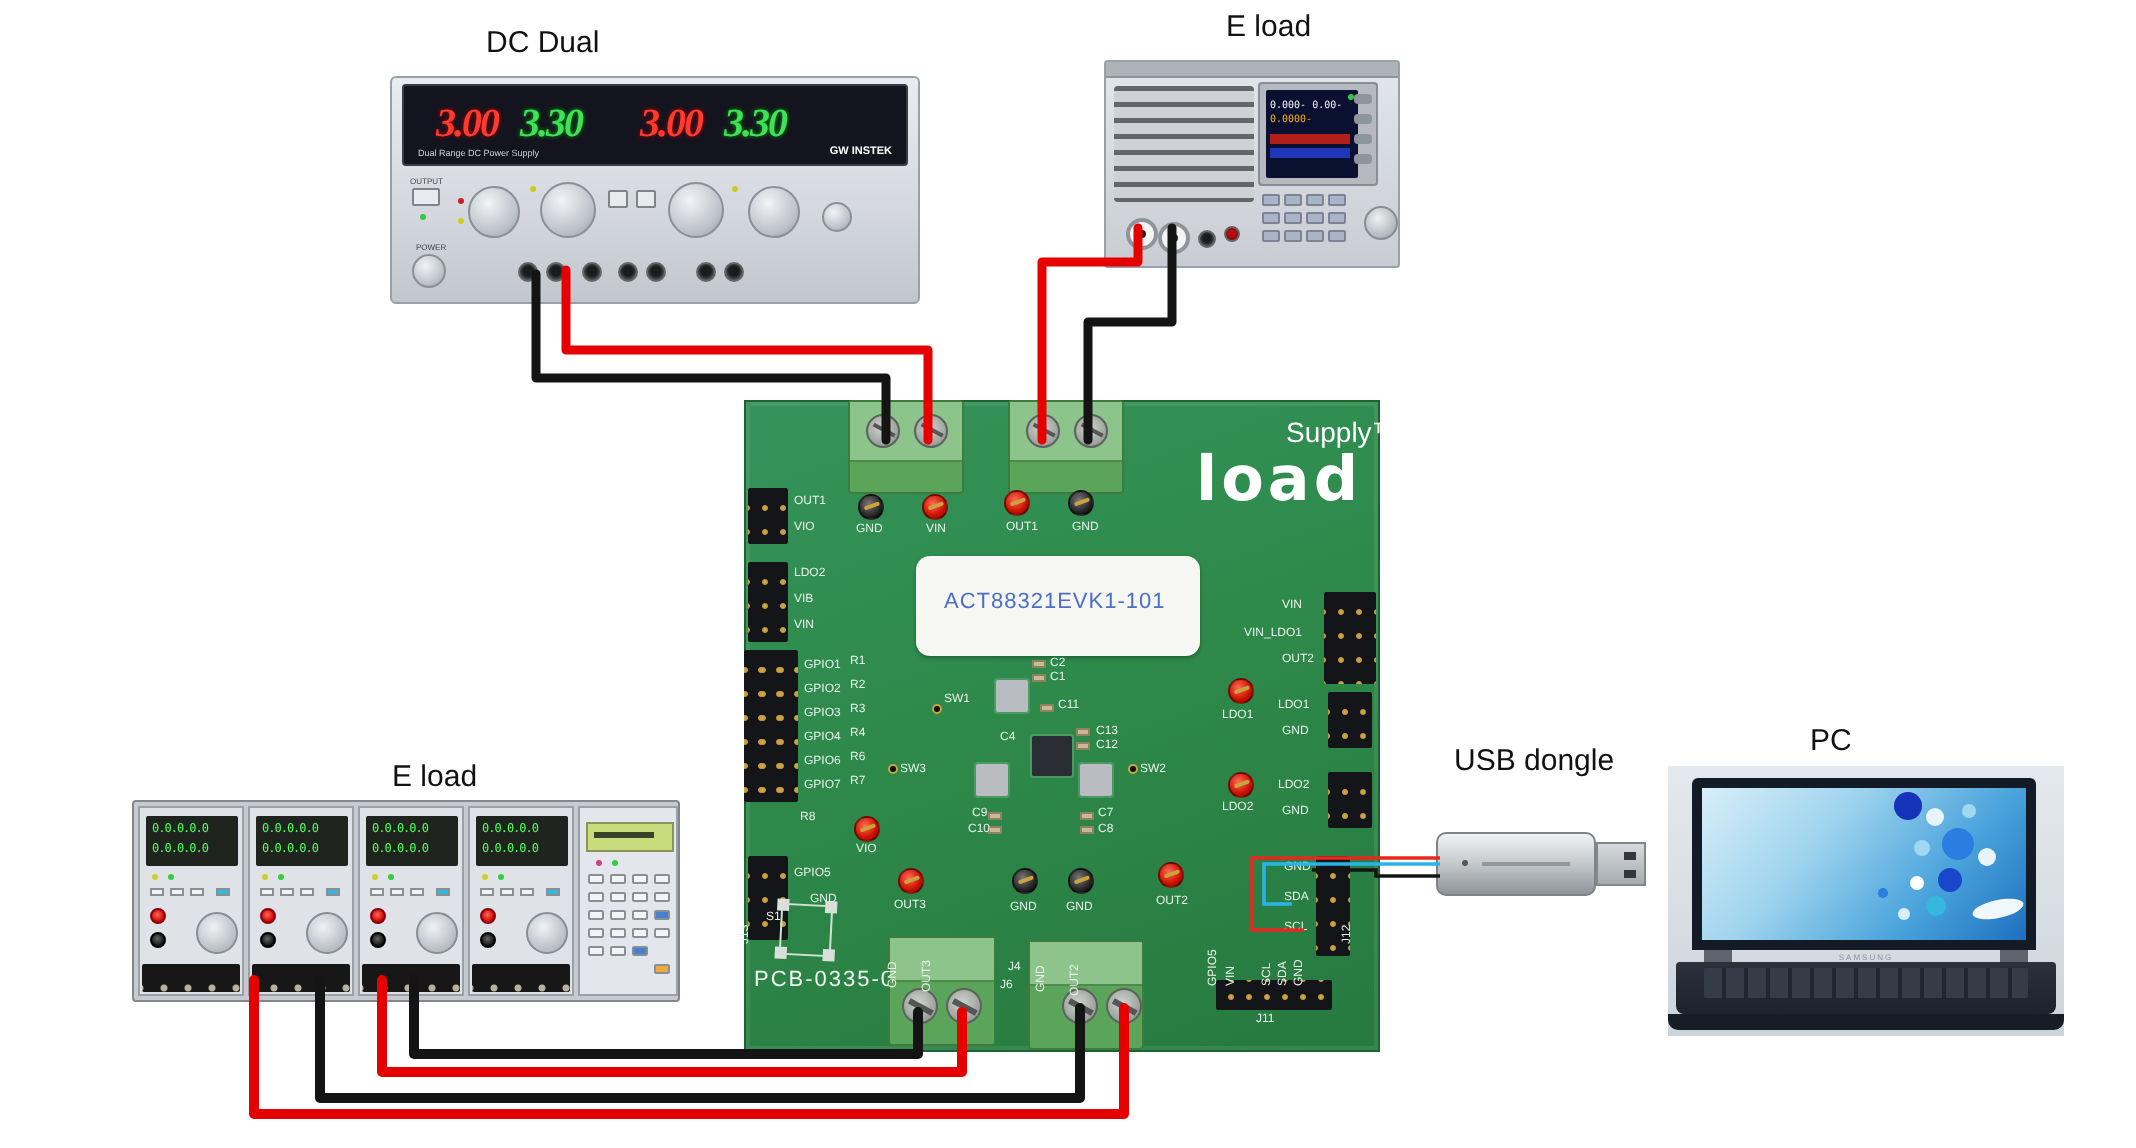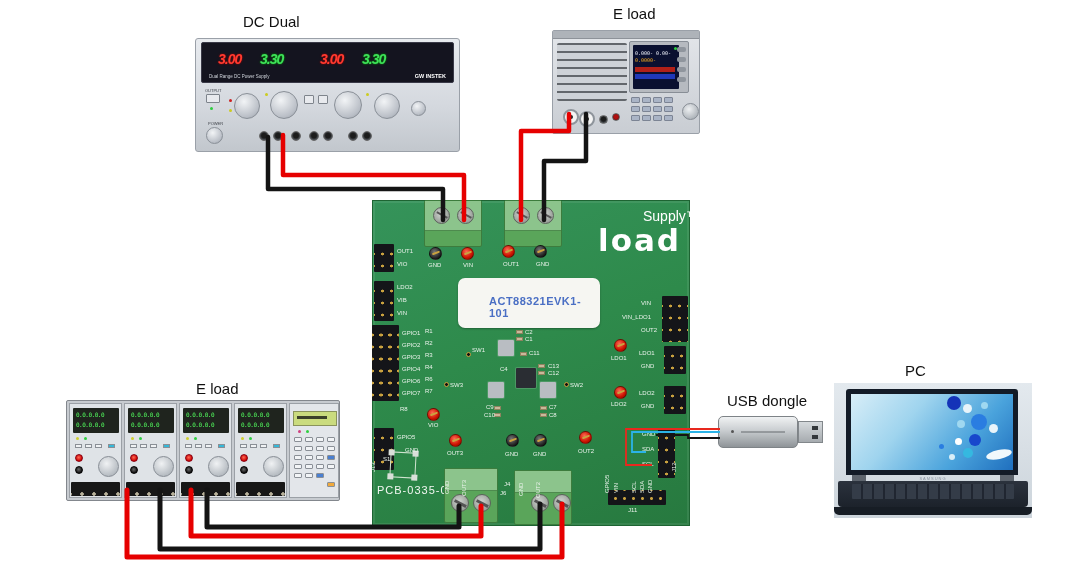--- a/index.html
+++ b/index.html
@@ -3,21 +3,21 @@
 <meta charset="utf-8">
 <style>
   * { margin:0; padding:0; box-sizing:border-box; }
   html,body { width:1068px; height:574px; background:#ffffff; font-family:"Liberation Sans",sans-serif; position:relative; overflow:hidden; }
   .abs { position:absolute; }
   .caption { position:absolute; font-size:15px; color:#111; white-space:nowrap; }
 
   
   .dcps { left:195px; top:38px; width:265px; height:114px; background:linear-gradient(180deg,#e8ebef 0%,#d4d8de 60%,#c2c7cd 100%); border:1px solid #9aa0a8; border-radius:3px; }
   .dcps-panel { position:absolute; left:5px; top:3px; width:253px; height:41px; background:#14141f; border-radius:2px; border:1px solid #3a3a48; }
-  .seg { position:absolute; top:8px; font-family:Liberation Sans, sans-serif; font-weight:bold; font-size:14px; font-style:italic; letter-spacing:-1px; }
+  .seg { position:absolute; top:8px; font-family:Liberation Serif, serif; font-weight:bold; font-size:20px; font-style:italic; letter-spacing:-1px; }
   .seg.r { color:#ff3b30; text-shadow:0 0 2px #a00; }
   .seg.g { color:#3fe05a; text-shadow:0 0 2px #0a0; }
   .dcps-tag { position:absolute; left:7px; bottom:3px; font-size:4.5px; color:#cfd3da; }
   .dcps-brand { position:absolute; right:7px; bottom:3px; font-size:5.5px; font-weight:bold; color:#ffffff; }
   .knob { position:absolute; border-radius:50%; background:radial-gradient(circle at 38% 32%,#f2f4f6,#b9bec6 70%,#8d939b 100%); border:1px solid #8a9098; }
   .jack { position:absolute; width:10px; height:10px; border-radius:50%; background:radial-gradient(circle at 50% 45%,#1c1c1c 40%,#4a4f55 70%,#7d838a 100%); border:1px solid #666; }
   .led { position:absolute; width:3px; height:3px; border-radius:50%; }
   .sqbtn { position:absolute; width:10px; height:9px; background:#e8eaee; border:1px solid #7e848c; border-radius:1px; }
   .tinylabel { position:absolute; font-size:4px; color:#3b3f46; }
 
@@ -37,21 +37,21 @@
   .el-term::after { content:""; position:absolute; left:4px; top:4px; width:4px; height:4px; border-radius:50%; background:#222; }
 
   
   .pcb { left:372px; top:200px; width:318px; height:326px; background:linear-gradient(160deg,#35935a 0%,#2e8a4b 45%,#27793f 100%); border:1px solid #1d6432; box-shadow:inset 0 0 0 2px rgba(255,255,255,.08); }
   .sk { position:absolute; font-size:6px; color:#e9f2ea; white-space:nowrap; letter-spacing:0; }
   .sk.rot { transform:rotate(-90deg); transform-origin:left bottom; }
   .sk.big { font-size:11px; letter-spacing:1px; color:#f2f7f2; }
   .pcb-active { position:absolute; left:643px; top:208px; font-size:14px; color:#fff; }
   .pcb-logo { position:absolute; left:598px; top:222px; font-size:31px; font-weight:bold; color:#fff; letter-spacing:2px; font-family:"DejaVu Sans",sans-serif; }
   .sticker { position:absolute; left:458px; top:278px; width:142px; height:50px; background:#f6f6f2; border-radius:7px; box-shadow:0 1px 2px rgba(0,0,0,.3); }
-  .sticker span { position:absolute; left:14px; top:17px; font-size:11px; font-weight:bold; color:#4a6fc4; letter-spacing:.5px;margin-left:17px; }
+  .sticker span { position:absolute; left:14px; top:17px; font-size:11px; font-weight:normal; color:#4a6fc4; letter-spacing:.5px; }
   .tb { position:absolute; background:#5aa55a; border:1px solid #3d7c3d; border-radius:2px; }
   .tb .face { position:absolute; left:0; top:0; width:100%; background:#8cc48c; border-bottom:1px solid #4e8a4e; }
   .screw { position:absolute; border-radius:50%; background:radial-gradient(circle at 45% 40%,#cfd3cf,#9aa09a 70%,#6f756f 100%); border:1px solid #5c625c; }
   .screw::after { content:""; position:absolute; left:10%; top:42%; width:80%; height:16%; background:#555; transform:rotate(28deg); }
   .hdr { position:absolute; background:#141519; border-radius:1px;
          background-image:radial-gradient(circle,#caa23f 1.2px,transparent 1.7px);
          background-size:9px 12px; background-position:4px 4px; }
   .hdr.two { background-image:radial-gradient(circle,#caa23f 1.2px,transparent 1.7px),radial-gradient(circle,#caa23f 1.2px,transparent 1.7px); background-position:4px 4px,14px 4px; }
   .hdr.horiz { background-size:9px 9px; background-position:3px 4px; }
   .tp { position:absolute; width:13px; height:13px; border-radius:50%; border:1px solid rgba(0,0,0,.4); }
@@ -100,21 +100,21 @@
   .pc-brand { position:absolute; left:50%; transform:translateX(-50%); top:93px; font-size:4px; letter-spacing:1px; color:#8a93a0; }
 
   svg.wires { position:absolute; left:0; top:0; pointer-events:none; }
 </style>
 </head>
 <body>
 
 <div class="caption" style="left:243px;top:13px">DC Dual</div>
 <div class="caption" style="left:613px;top:5px">E load</div>
 <div class="caption" style="left:196px;top:380px">E load</div>
-<div class="caption" style="left:727px;top:392px">USB dongle</div>
+<div class="caption" style="left:727px;top:372px">USB dongle</div>
 <div class="caption" style="left:905px;top:362px">PC</div>
 
 <div class="abs dcps">
   <div class="dcps-panel">
     <span class="seg r" style="left:16px">3.00</span>
     <span class="seg g" style="left:58px">3.30</span>
     <span class="seg r" style="left:118px">3.00</span>
     <span class="seg g" style="left:160px">3.30</span>
     <span class="dcps-tag">Dual Range DC Power Supply</span>
     <span class="dcps-brand">GW INSTEK</span>

